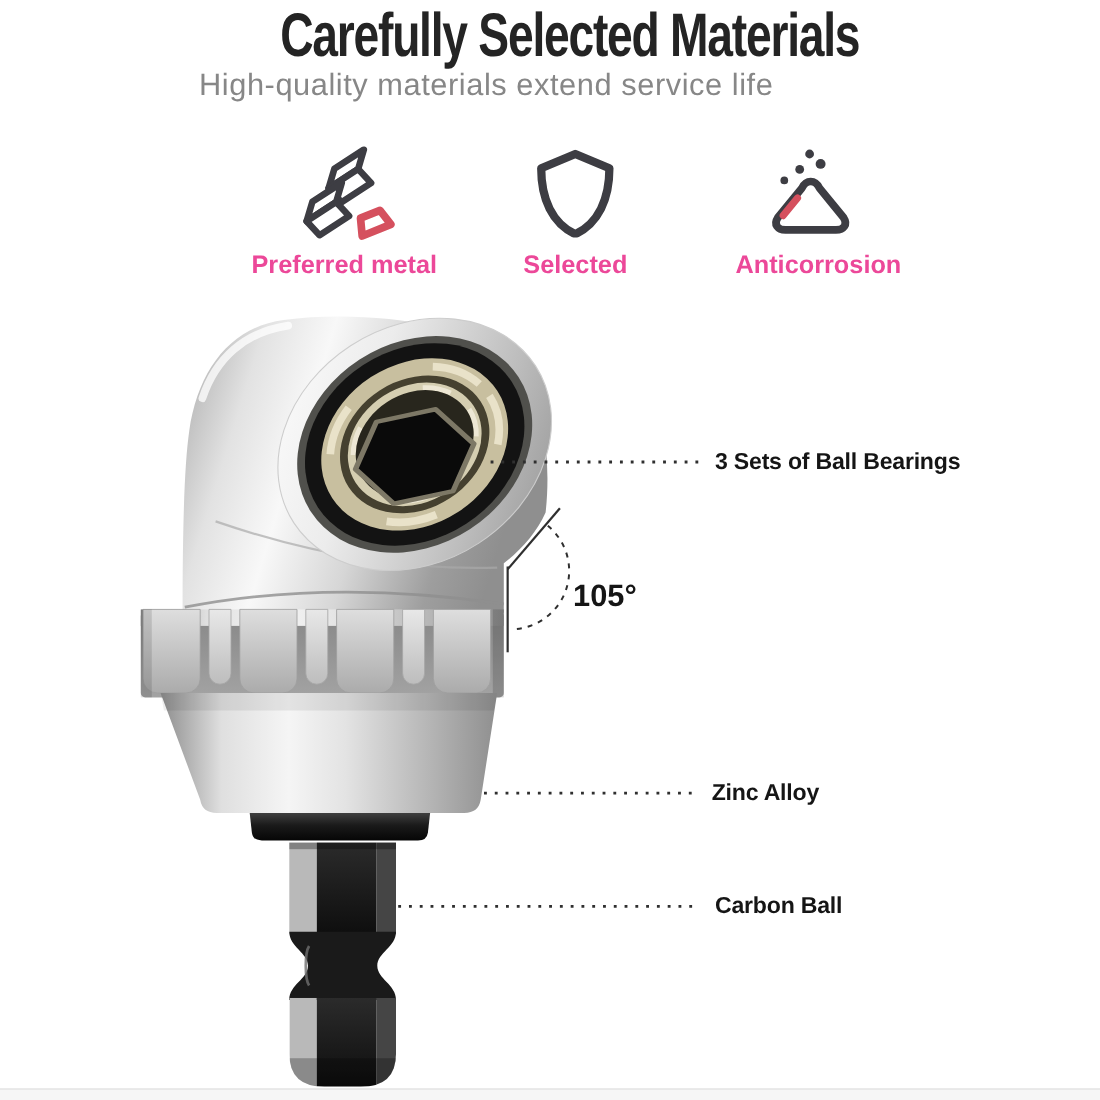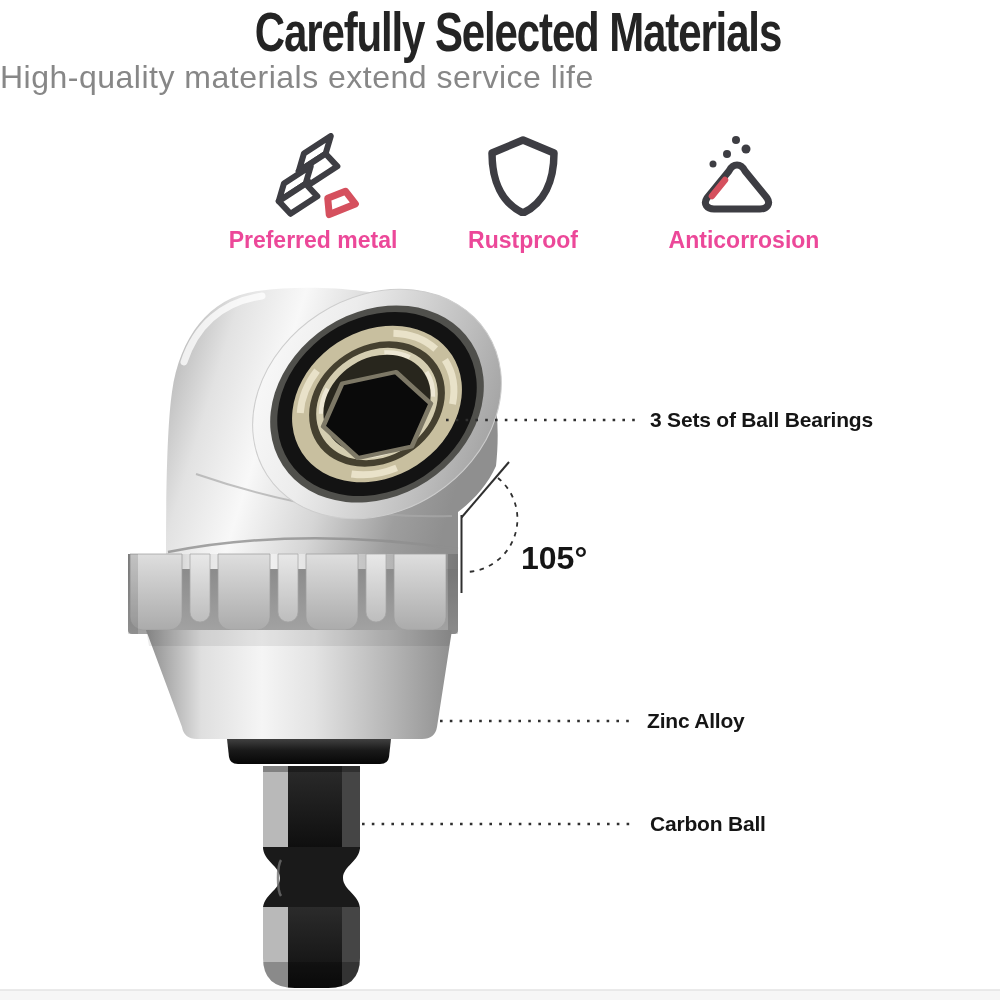--- a/index.html
+++ b/index.html
@@ -7,34 +7,34 @@
     position:relative;width:1000px;height:1000px;background:#ffffff;overflow:hidden;
     font-family:"Liberation Sans", sans-serif;
   }
   .scene{position:absolute;left:0;top:0;width:1000px;height:1000px;}
   .title{
     position:absolute;left:18px;top:2px;width:1000px;text-align:center;
     font-size:56px;line-height:60px;font-weight:bold;color:#242424;white-space:nowrap;
   }
   .title-inner{display:inline-block;transform:scaleX(0.75);transform-origin:50% 50%;letter-spacing:-1.5px;}
   .subtitle{
-    position:absolute;left:0;top:60px;width:884px;
-    font-size:32px;line-height:34px;font-weight:400;color:#878787;letter-spacing:.5px;
+    position:absolute;left:0;top:60px;width:884px;text-align:center;
+    font-size:28px;line-height:34px;font-weight:400;color:#878787;letter-spacing:.5px;
   }
   .icon-svg{position:absolute;}
   .feature-label{
     position:absolute;top:227px;transform:translateX(-50%);
     font-size:23px;line-height:26px;font-weight:bold;color:#ec4899;white-space:nowrap;
   }
   .callout{
     position:absolute;font-weight:bold;color:#151515;white-space:nowrap;
     font-size:21px;line-height:26px;letter-spacing:-.2px;
   }
   .callout-bearings{left:650px;top:407px;}
-  .callout-angle{left:521px;top:527px;font-size:32px;line-height:30px;letter-spacing:0;margin-top:16px;}
+  .callout-angle{left:521px;top:527px;font-size:28px;line-height:30px;letter-spacing:0;}
   .callout-zinc{left:647px;top:708px;text-align:center;}
   .callout-carbon{left:650px;top:811px;}
 </style>
 </head>
 <body>
 
 <div class="canvas">
 
   <div class="title"><span class="title-inner">Carefully Selected Materials</span></div>
   <div class="subtitle">High-quality materials extend service life</div>
@@ -52,21 +52,21 @@
       <g transform="translate(58,60) rotate(-16)">
         <path d="M5,7 L24,5 L30,20 L2,23 Z" stroke="#d5505e" stroke-width="7"></path>
       </g>
     </g>
   </svg>
   <div class="feature-label" style="left:313px">Preferred metal</div>
 
   <svg class="icon-svg" style="left:486px;top:136px" width="74" height="80" viewBox="0 0 74 80">
     <path d="M37,4 L68,17 C68,45 58,67 37,77 C16,67 6,45 6,17 Z" fill="none" stroke="#3d3d43" stroke-width="7.5" stroke-linejoin="round"></path>
   </svg>
-  <div class="feature-label" style="left:523px">Rustproof</div>
+  <div class="feature-label" style="left:523px">Selected</div>
 
   <svg class="icon-svg" style="left:695px;top:128px" width="88" height="88" viewBox="0 0 88 88">
     <path d="M42,37 C45,37 48,39 50,43 L72,70 C76,76 72,81 65,81 L19,81 C12,81 8,76 12,70 L34,43 C36,39 39,37 42,37 Z" fill="#ffffff" stroke="#3d3d43" stroke-width="7" stroke-linejoin="round"></path>
     <circle cx="18" cy="36" r="3.5" fill="#3d3d43"></circle>
     <circle cx="32" cy="26" r="4" fill="#3d3d43"></circle>
     <circle cx="41" cy="12" r="4" fill="#3d3d43"></circle>
     <circle cx="51" cy="21" r="4.5" fill="#3d3d43"></circle>
     <line x1="17" y1="68" x2="30" y2="52" stroke="#d5505e" stroke-width="6.5" stroke-linecap="round"></line>
   </svg>
   <div class="feature-label" style="left:744px">Anticorrosion</div>

